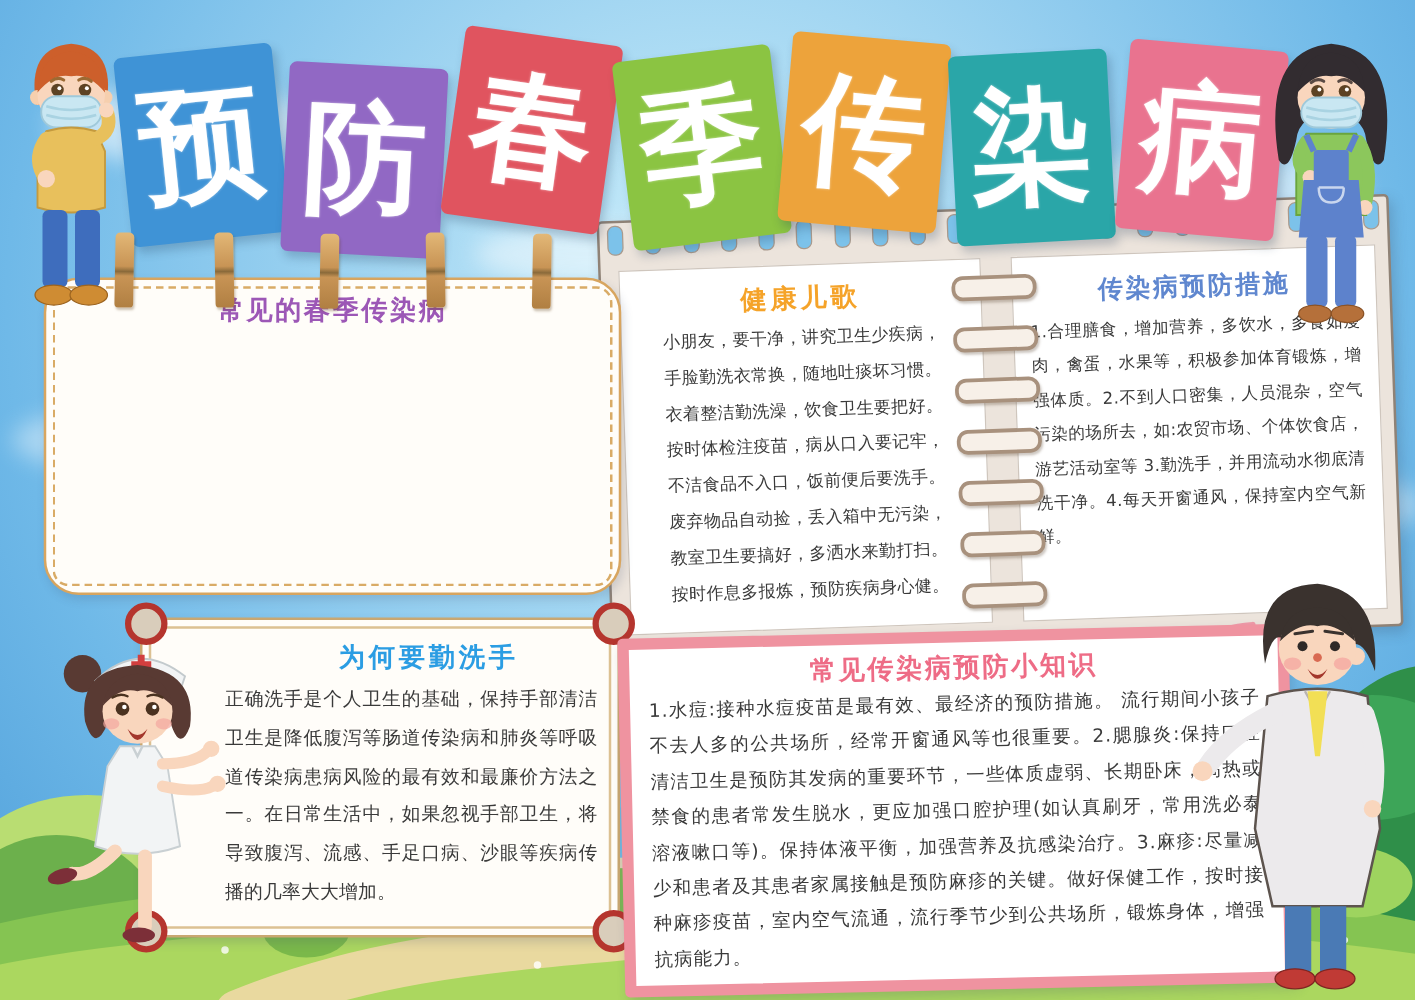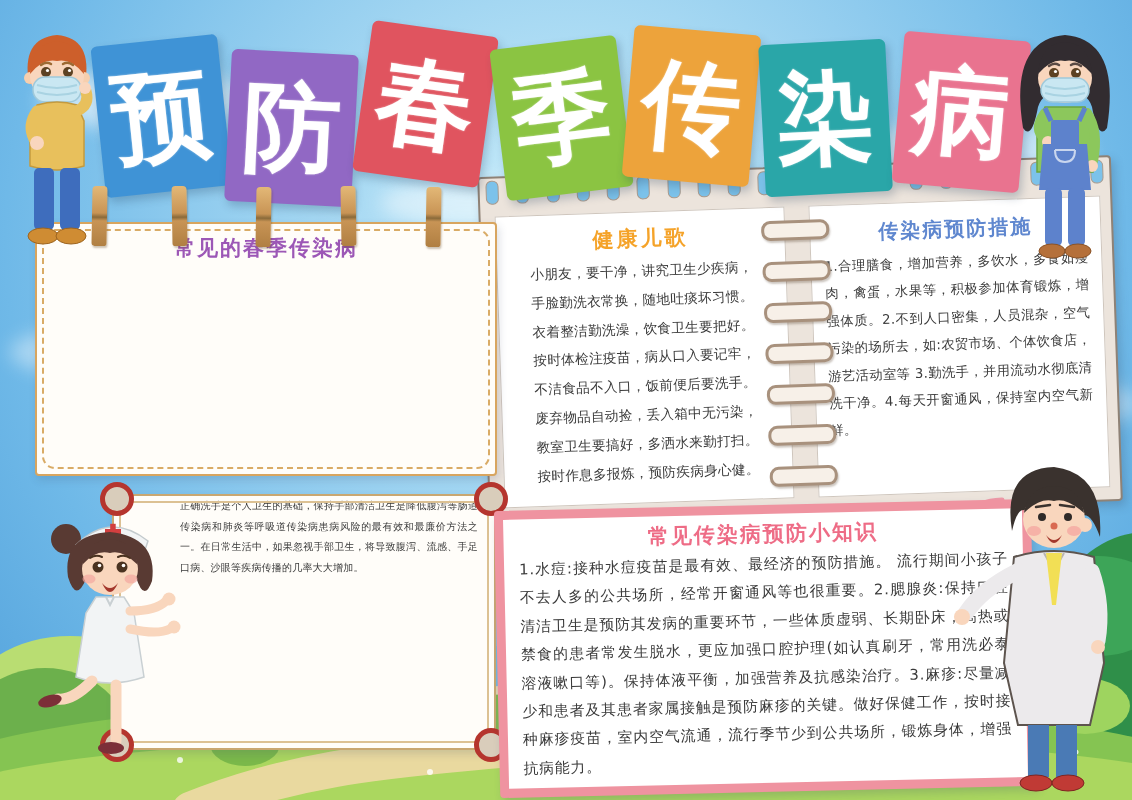--- a/index.html
+++ b/index.html
@@ -40,21 +40,21 @@
   .pin{position:absolute;width:15px;height:60px;border-radius:4px 4px 3px 3px;z-index:6;
     background:linear-gradient(180deg,#e3b877 0%,#c89455 45%,#8a6a3a 52%,#c89455 58%,#b07f42 100%);
     box-shadow:1px 2px 2px rgba(90,60,20,.3);}
   .p1{left:92px;top:186px;transform:rotate(1deg);}
   .p2{left:172px;top:186px;transform:rotate(-1deg);}
   .p3{left:256px;top:187px;transform:rotate(1deg);}
   .p4{left:341px;top:186px;transform:rotate(-1deg);}
   .p5{left:426px;top:187px;transform:rotate(1deg);}
   
   .panelA{position:absolute;left:35px;top:222px;width:458px;height:250px;background:#fffdf9;
-    border:2px solid #d8a55f;border-radius:4px;z-index:5;box-shadow:2px 4px 8px rgba(60,80,110,.18);}
+    border:2px solid #d8a55f;border-radius:28px;z-index:5;box-shadow:2px 4px 8px rgba(60,80,110,.18);}
   .panelA::before{content:"";position:absolute;inset:5px;border:2px dashed #d9ab66;border-radius:13px;pointer-events:none;}
   .panelA h2{margin:10px 0 2px;text-align:center;font-size:21px;letter-spacing:2px;color:#9c57b6;}
   .panelA p{margin:2px 18px;font-size:14.5px;line-height:2.02;color:#3a3a3a;text-align:justify;letter-spacing:.4px;}
   
   .notebook{position:absolute;left:483px;top:166px;width:634px;height:346px;transform:rotate(-2deg);z-index:3;}
   .nb-back{position:absolute;inset:0;background:#ece4dc;border:2px solid #8f8276;border-radius:4px;box-shadow:3px 5px 10px rgba(50,70,100,.25);}
   .nb-comb{position:absolute;left:8px;right:8px;top:4px;height:26px;display:flex;justify-content:space-between;align-items:flex-start;}
   .slot{width:11px;height:22px;background:#7cc2ea;border-radius:6px;border:1px solid #a99a8d;}
   .nb-page{position:absolute;top:40px;height:290px;background:#fff;border:1px solid #cfc6bd;overflow:hidden;}
   .pageL{left:16px;width:288px;}
@@ -65,21 +65,21 @@
   .songline{font-size:13.6px;line-height:2.12;color:#3a3a3a;text-align:center;letter-spacing:.3px;}
   .pageR h2{margin:14px 0 6px;text-align:center;font-size:20px;letter-spacing:2px;color:#5f87cf;}
   .pageR p{margin:0 13px;font-size:13.3px;line-height:2.06;color:#3a3a3a;text-align:justify;letter-spacing:.3px;}
   
   .panelB{position:absolute;left:112px;top:494px;width:380px;height:252px;background:#fffdf9;
     border:2px solid #c9a771;border-radius:4px;z-index:5;box-shadow:2px 4px 8px rgba(60,80,110,.18);}
   .panelB::before{content:"";position:absolute;inset:5px;border:2px solid #dcc193;pointer-events:none;}
   .cpin{position:absolute;width:24px;height:24px;border-radius:50%;background:#d9cdbb;border:5px solid #b5352e;z-index:3;}
   .cpTL{left:-14px;top:-14px;} .cpTR{right:-14px;top:-14px;} .cpBL{left:-14px;bottom:-14px;} .cpBR{right:-14px;bottom:-14px;}
   .panelB h2{margin:16px 0 4px 78px;text-align:center;font-size:21px;letter-spacing:3px;color:#2b9de3;}
-  .panelB p{margin:0 16px 0 66px;font-size:10px;line-height:2.05;color:#3a3a3a;text-align:justify;letter-spacing:.2px;}
+  .panelB p{margin:0 16px 0 66px;font-size:15px;line-height:2.05;color:#3a3a3a;text-align:justify;letter-spacing:.2px;}
   
   .panelC{position:absolute;left:497px;top:505px;width:537px;height:287px;background:#fff;
     border:9px solid #ef93a0;border-radius:4px;transform:rotate(-1.3deg);z-index:5;box-shadow:3px 5px 9px rgba(60,80,110,.22);box-sizing:border-box;}
   .panelC h2{margin:6px 0 2px;text-align:center;font-size:21px;letter-spacing:2px;color:#ee6c86;}
   .panelC p{margin:0 15px;font-size:14.8px;line-height:1.92;color:#3a3a3a;text-align:justify;letter-spacing:.8px;}
   
   .figure{position:absolute;}
   .boy{left:6px;top:24px;width:102px;height:250px;z-index:7;}
   .girl{left:998px;top:20px;width:134px;height:266px;z-index:7;}
   .nurse{left:18px;top:505px;width:186px;height:330px;z-index:7;}
@@ -201,20 +201,21 @@
       <div class="ring"></div>
       <div class="ring"></div>
     </div>
   </div>
 
   <section class="panelB">
     <span class="cpin cpTL"></span>
     <span class="cpin cpTR"></span>
     <span class="cpin cpBL"></span>
     <span class="cpin cpBR"></span>
+    <h2>为何要勤洗手</h2>
     <p>正确洗手是个人卫生的基础，保持手部清洁卫生是降低腹泻等肠道传染病和肺炎等呼吸道传染病患病风险的最有效和最廉价方法之一。在日常生活中，如果忽视手部卫生，将导致腹泻、流感、手足口病、沙眼等疾病传播的几率大大增加。</p>
   </section>
 
   <svg class="coil" viewBox="0 0 52 300">
     <path id="coil-path" d="M44,8 C8,10 8,26 44,28 M44,30 C8,32 8,48 44,50 M44,52 C8,54 8,70 44,72 M44,74 C8,76 8,92 44,94 M44,96 C8,98 8,114 44,116 M44,118 C8,120 8,136 44,138 M44,140 C8,142 8,158 44,160 M44,162 C8,164 8,180 44,182 M44,184 C8,186 8,202 44,204 M44,206 C8,208 8,224 44,226 M44,228 C8,230 8,246 44,248 M44,250 C8,252 8,268 44,270 M44,272 C8,274 8,290 44,292 " fill="none" stroke="#ef9aa8" stroke-width="5" stroke-linecap="round"></path>
   </svg>
 
   <section class="panelC">
     <h2>常见传染病预防小知识</h2>
     <p>1.水痘:接种水痘疫苗是最有效、最经济的预防措施。 流行期间小孩子不去人多的公共场所，经常开窗通风等也很重要。2.腮腺炎:保持口腔清洁卫生是预防其发病的重要环节，一些体质虚弱、长期卧床，高热或禁食的患者常发生脱水，更应加强口腔护理(如认真刷牙，常用洗必泰溶液嗽口等)。保持体液平衡，加强营养及抗感染治疗。3.麻疹:尽量减少和患者及其患者家属接触是预防麻疹的关键。做好保健工作，按时接种麻疹疫苗，室内空气流通，流行季节少到公共场所，锻炼身体，增强抗病能力。</p>

